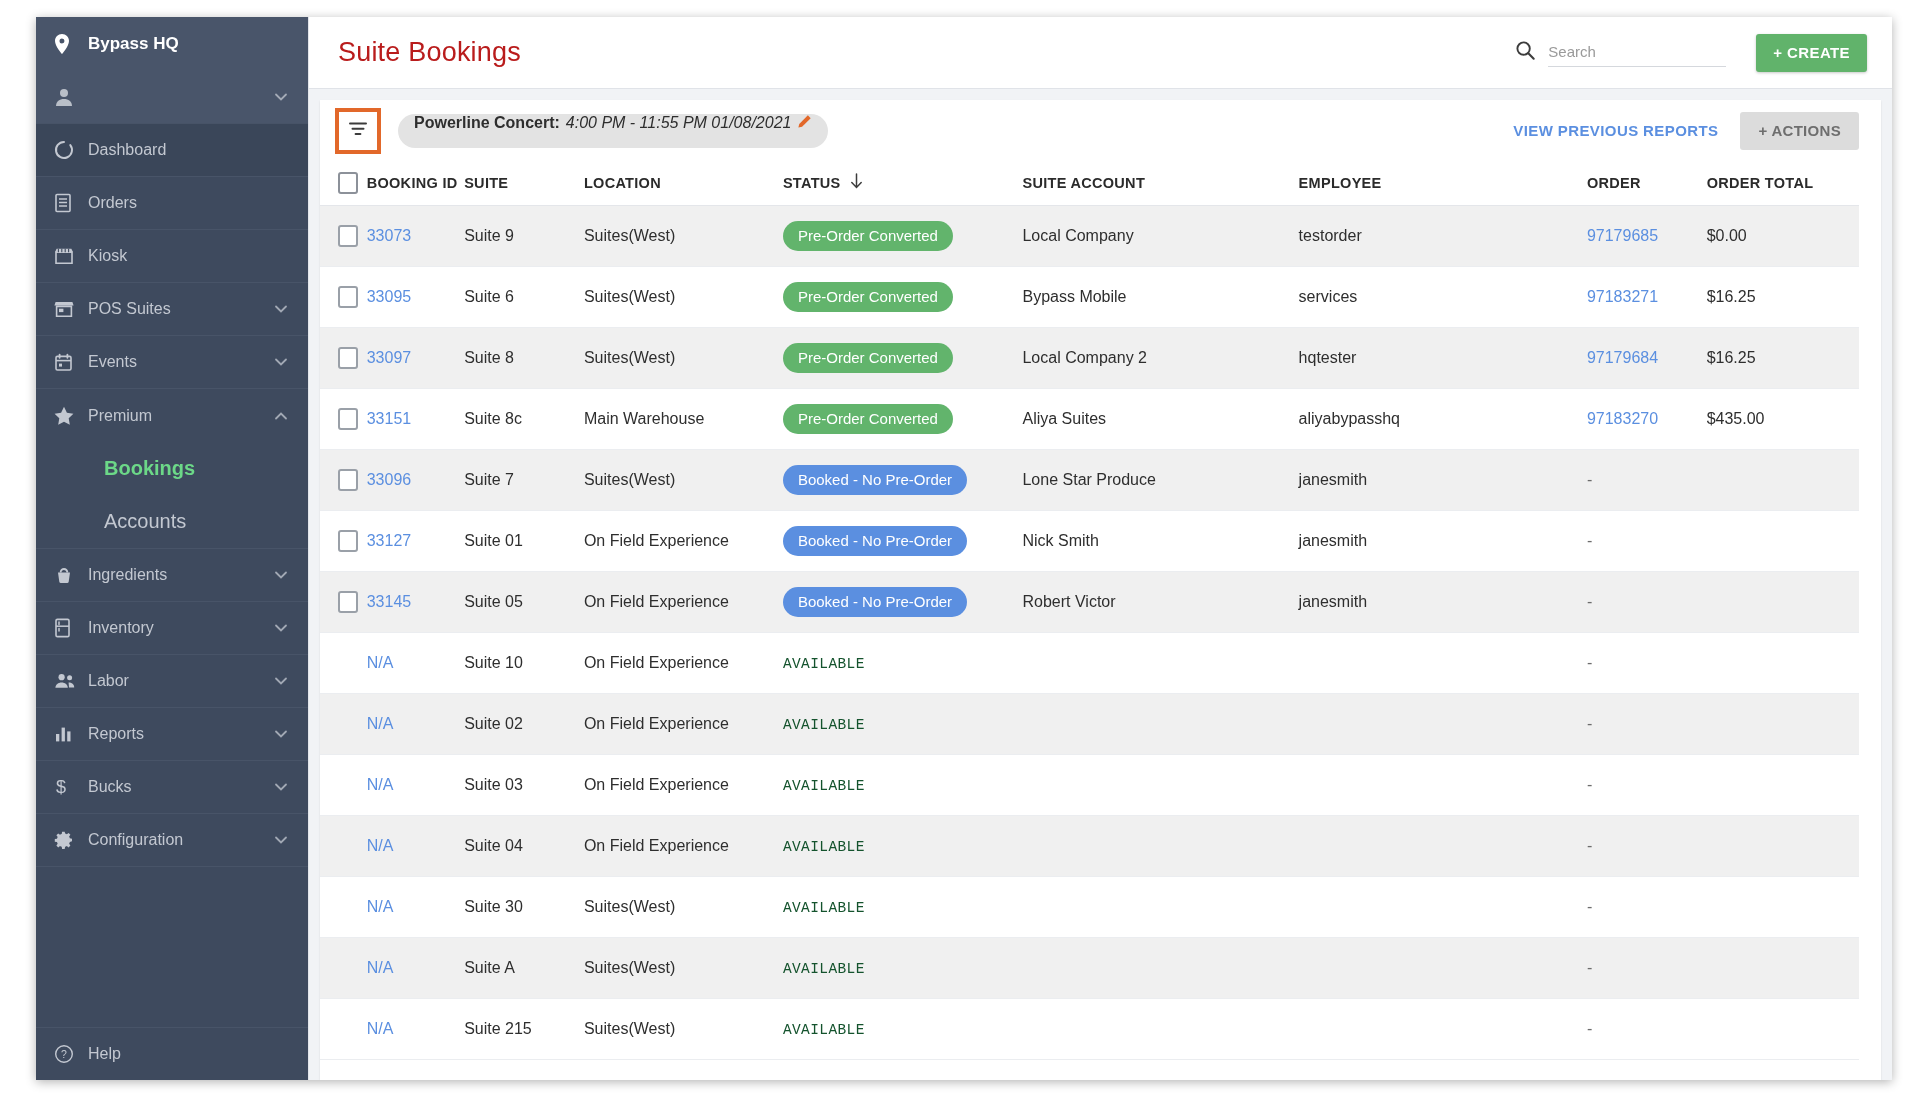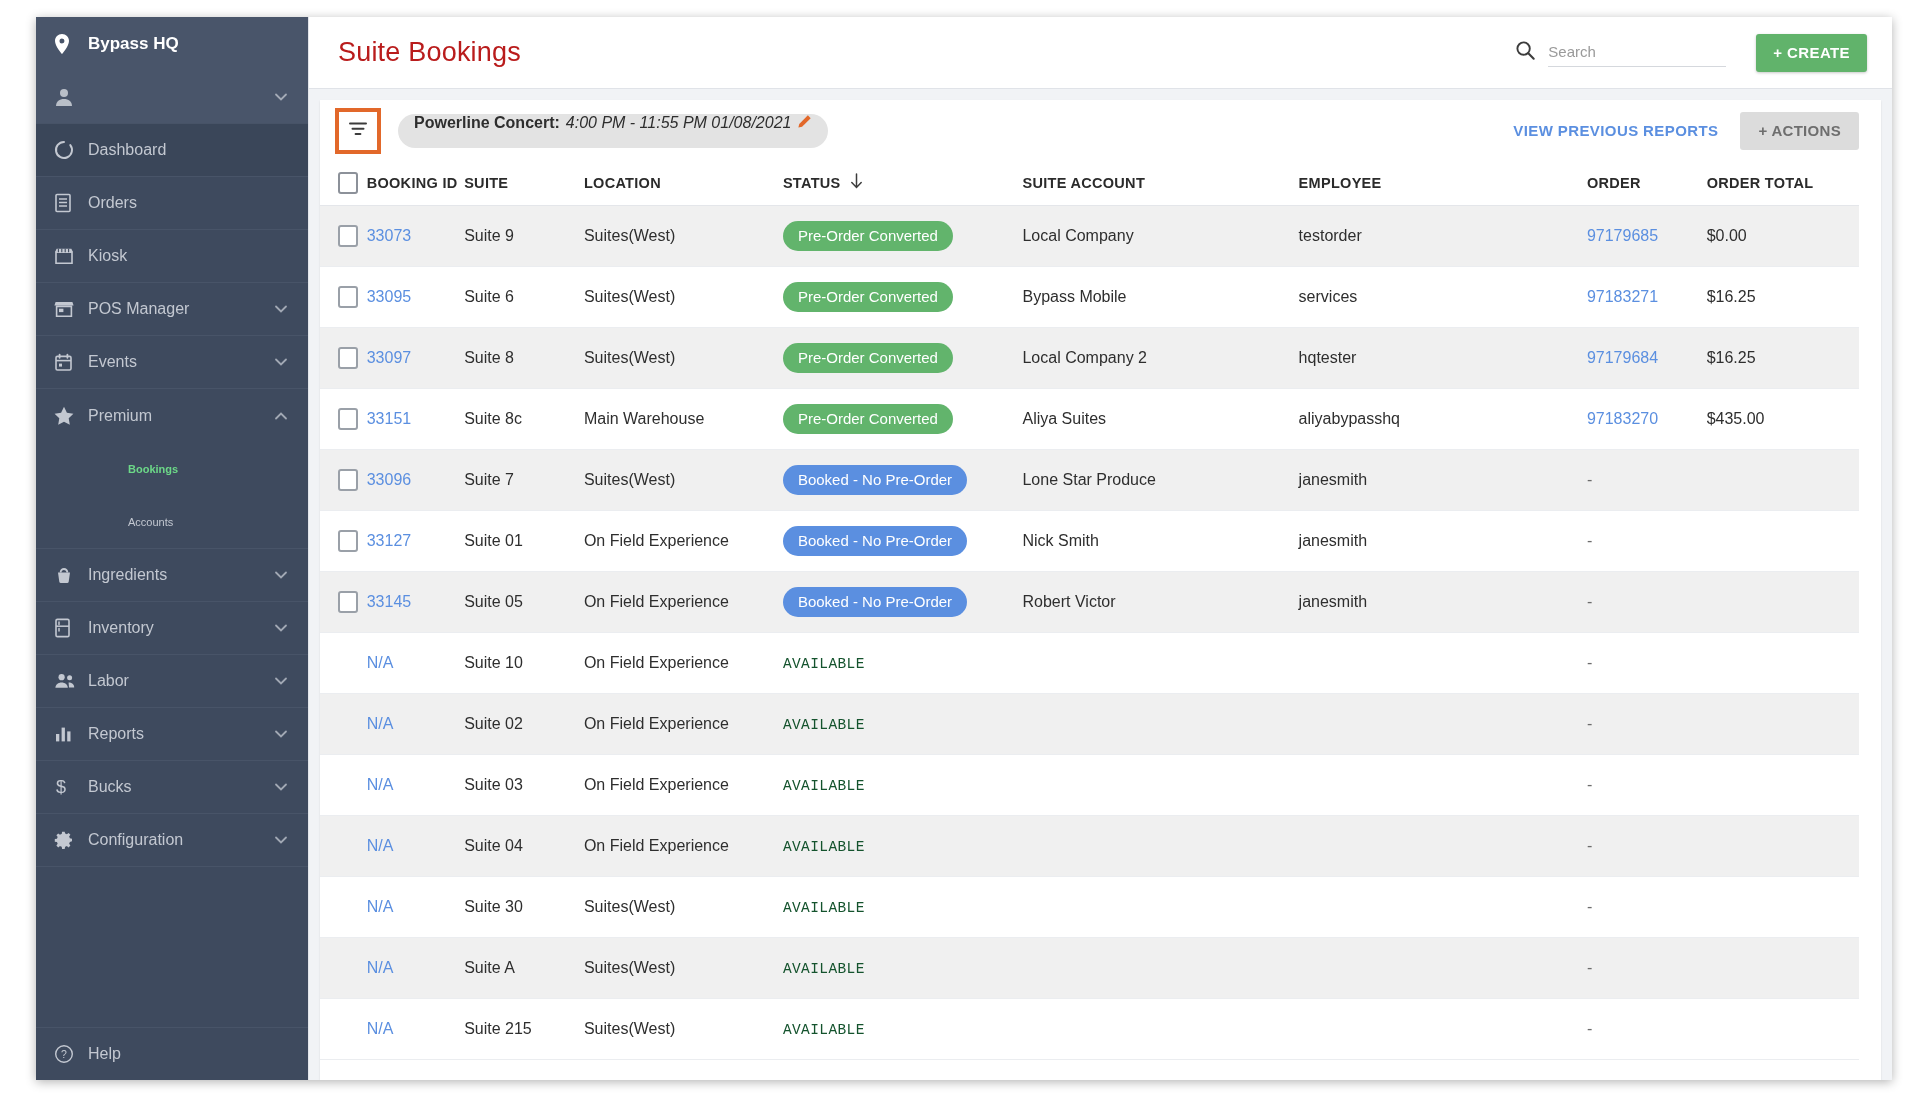--- a/index.html
+++ b/index.html
@@ -64,22 +64,22 @@
     font-size: 16px;
     color: #c3c8d1;
     cursor: pointer;
   }
   .sb-item .ico { width: 34px; display: flex; align-items: center; }
   .sb-item .lbl { flex: 1; }
   .sb-item.dashboard { background: #39445699; }
   .sb-sub {
     height: 53px;
     display: flex; align-items: center;
-    padding-left: 92px;
-    font-size: 11px;
+    padding-left: 68px;
+    font-size: 20px;
     color: #c3c8d1;
     cursor: pointer;
     border: none;
   }
   .sb-sub.active { color: #6cd888; font-weight: bold; }
   .sb-group-open { border-bottom: none; }
   .sb-help {
     height: 53px;
     display: flex; align-items: center;
     padding: 0 18px;
@@ -334,21 +334,21 @@
             <span class="lbl">Kiosk</span>
           </div>
           <div class="sb-item">
             <span class="ico">
               <svg width="20" height="18" viewBox="0 0 20 18">
                 <path d="M1.6 2h16.8l1.2 3.6H.4z" fill="#c3c8d1"></path>
                 <path d="M2.6 6.4h14.8v9.8H2.6z" stroke="#c3c8d1" stroke-width="1.6" fill="none"></path>
                 <rect x="5" y="8.7" width="4.4" height="3.4" fill="#c3c8d1"></rect>
               </svg>
             </span>
-            <span class="lbl">POS Manager</span>
+            <span class="lbl">POS Suites</span>
             <span class="chev"><svg width="18" height="18" viewBox="0 0 18 18">
                 <path d="M4 6.5l5 5 5-5" stroke="#c3c8d1" stroke-width="1.8" fill="none" stroke-linecap="round"></path>
               </svg></span>
           </div>
           <div class="sb-item">
             <span class="ico">
               <svg width="19" height="19" viewBox="0 0 19 19">
                 <rect x="2" y="3.4" width="15" height="13.6" rx="1.4" stroke="#c3c8d1" stroke-width="1.6" fill="none"></rect>
                 <path d="M2 7.6h15" stroke="#c3c8d1" stroke-width="1.6"></path>
                 <path d="M5.6 1.6v3.2M13.4 1.6v3.2" stroke="#c3c8d1" stroke-width="1.8" stroke-linecap="round"></path>

